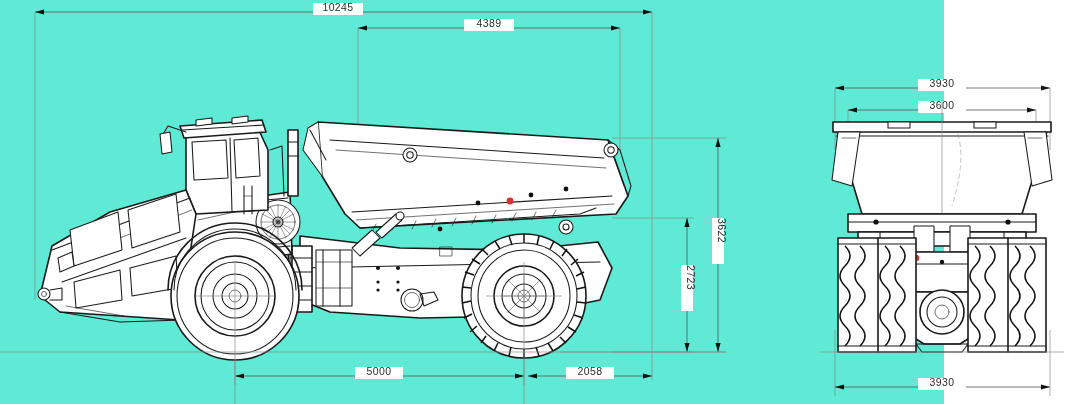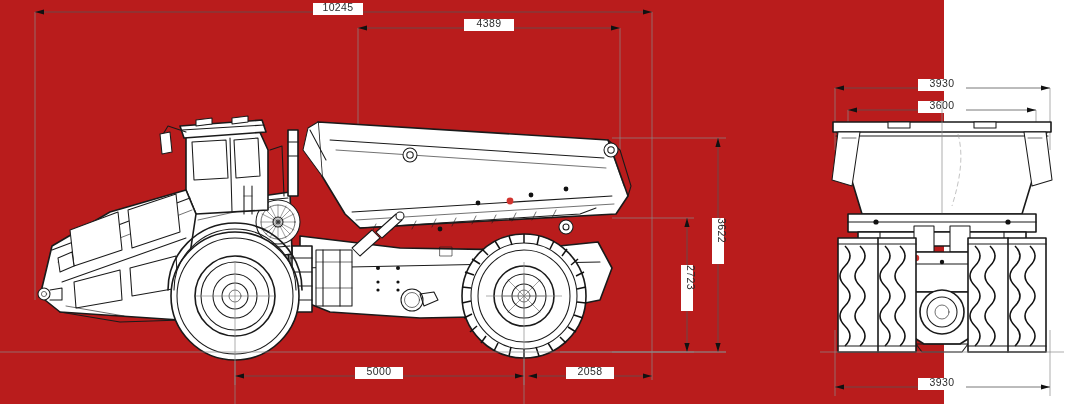--- a/index.html
+++ b/index.html
@@ -1,18 +1,18 @@
 <!DOCTYPE html>
 <html><head>
 <meta charset="utf-8">
 <style>
   html,body{margin:0;padding:0;background:#ffffff;}
   body{width:1076px;height:404px;overflow:hidden;
        font-family:"Liberation Sans", sans-serif;}
-  #sheet{position:relative;width:944px;height:404px;background:#b91c1c;}
+  #sheet{position:relative;width:944px;height:404px;background:#5eead4;}
   svg{display:block;}
   .dimtxt{font-family:"Liberation Sans", sans-serif;font-size:10.5px;
           fill:#2b2b2b;letter-spacing:.4px;}
   .dimtxt.vert{writing-mode:vertical-rl;}
   .dl{stroke:#555;stroke-width:.8;fill:none;}
   .ext{stroke:#8a8a8a;stroke-width:.7;fill:none;}
   .ln{stroke:#1a1a1a;fill:none;stroke-linejoin:round;stroke-linecap:round;}
   .w1{stroke-width:1.6;}
   .w2{stroke-width:1.05;}
   .w3{stroke-width:.62;}

